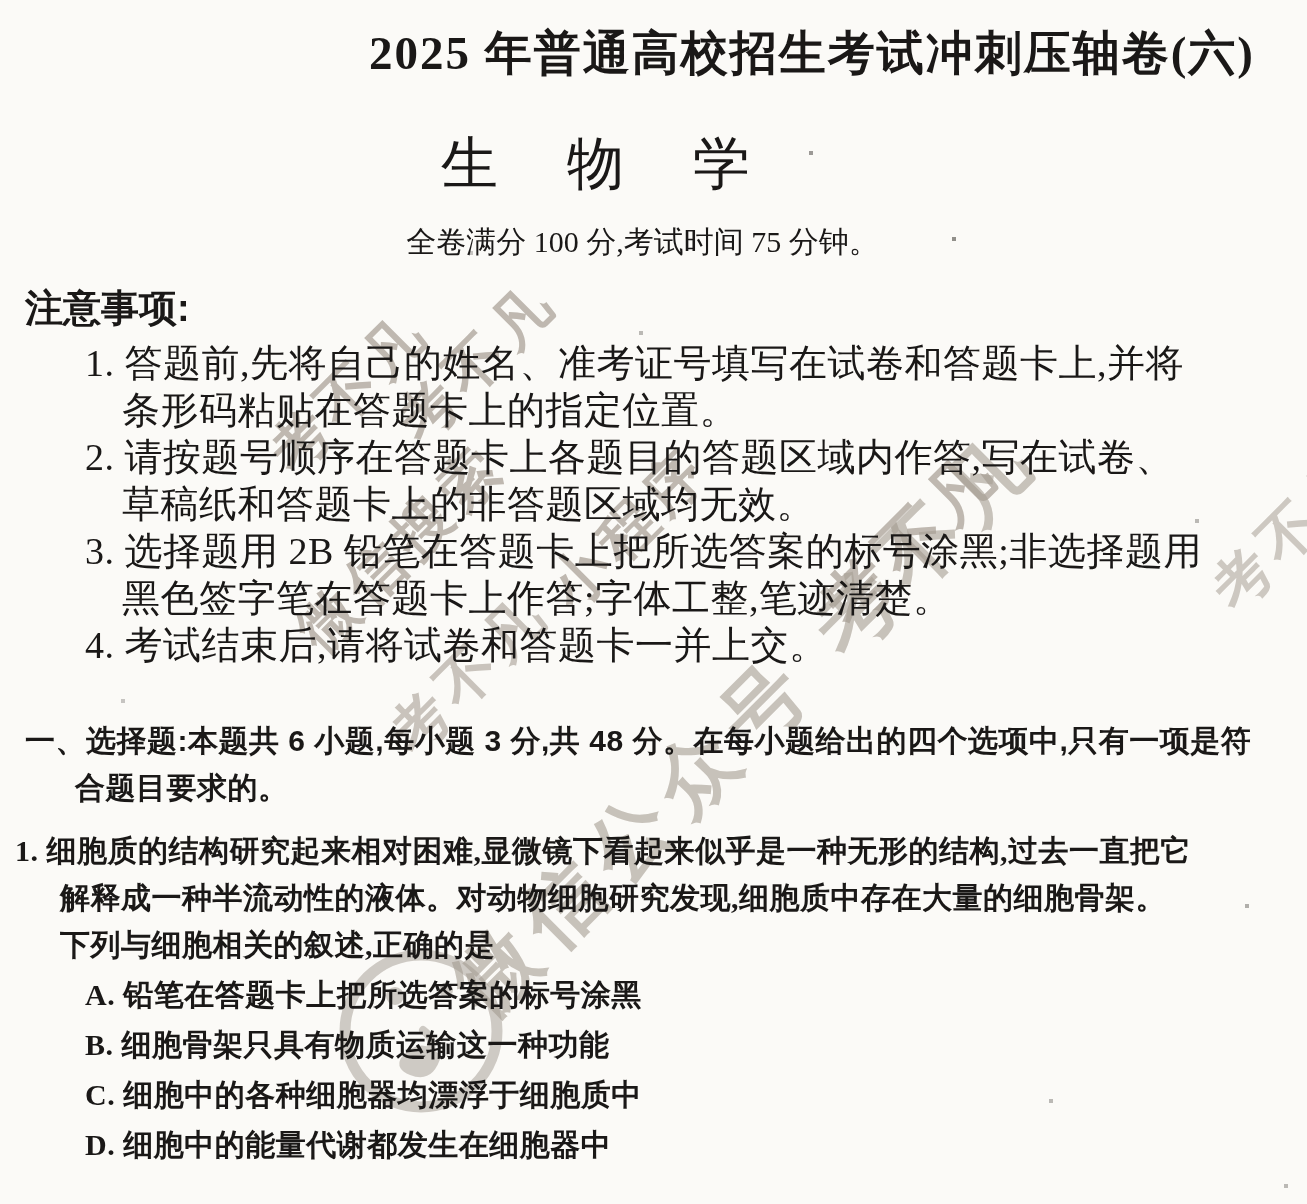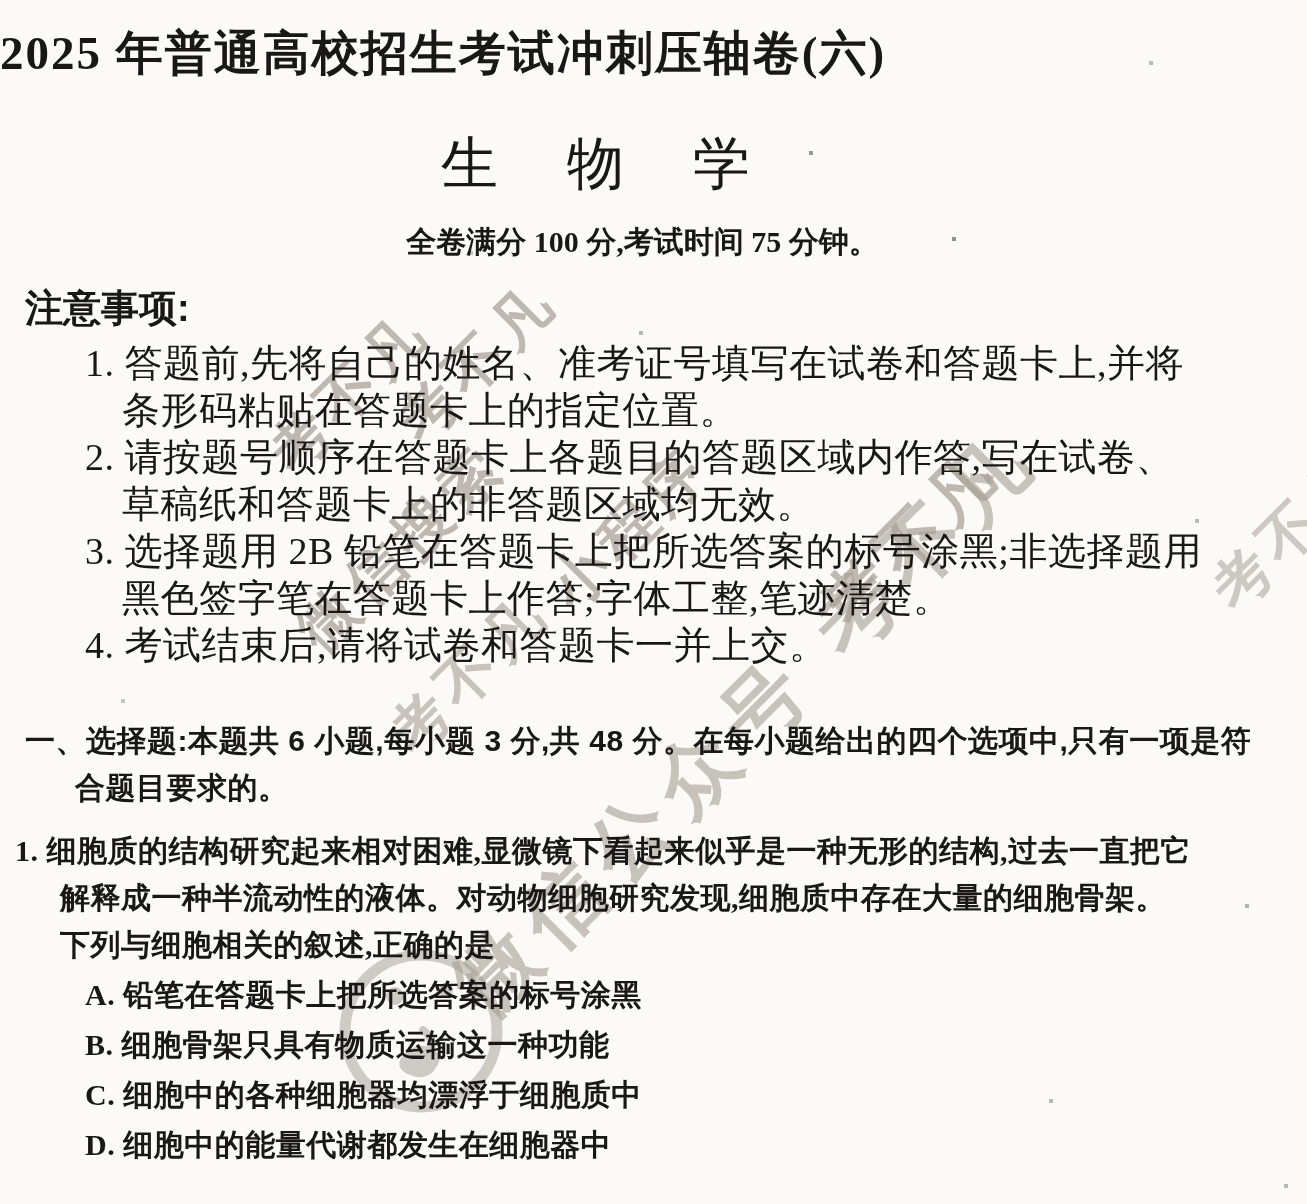--- a/index.html
+++ b/index.html
@@ -45,35 +45,35 @@
       470px 252px 0 1px rgba(40,35,30,.25),
       1246px 905px 0 1px rgba(40,35,30,.35),
       122px 700px 0 1px rgba(40,35,30,.25),
       1050px 1100px 0 1px rgba(40,35,30,.3),
       1285px 1185px 0 1px rgba(40,35,30,.3);
   }
   
   .doc{position:relative;z-index:2;}
   .title{
     margin:24px 52px 0 0;
-    text-align:left;
+    text-align:right;
     font-size:47px;line-height:58px;
     font-weight:800;letter-spacing:2px;
   }
   .subject{
     margin:48px 110px 0 0;
     text-align:center;
     font-size:57px;line-height:68px;
     font-weight:400;letter-spacing:6px;
   }
   .exam-info{
     margin:24px 22px 0 0;
     text-align:center;
     font-size:30px;line-height:40px;
-    font-weight:700;
+    font-weight:400;
   }
   .notice-heading{
     margin:26px 0 0 25px;
     font-size:38px;line-height:40px;
     font-weight:800;
     font-family:"Liberation Sans","DejaVu Sans",sans-serif;
   }
   .notice-list{
     margin:12px 97px 0 0;
     padding:0 0 0 122px;

